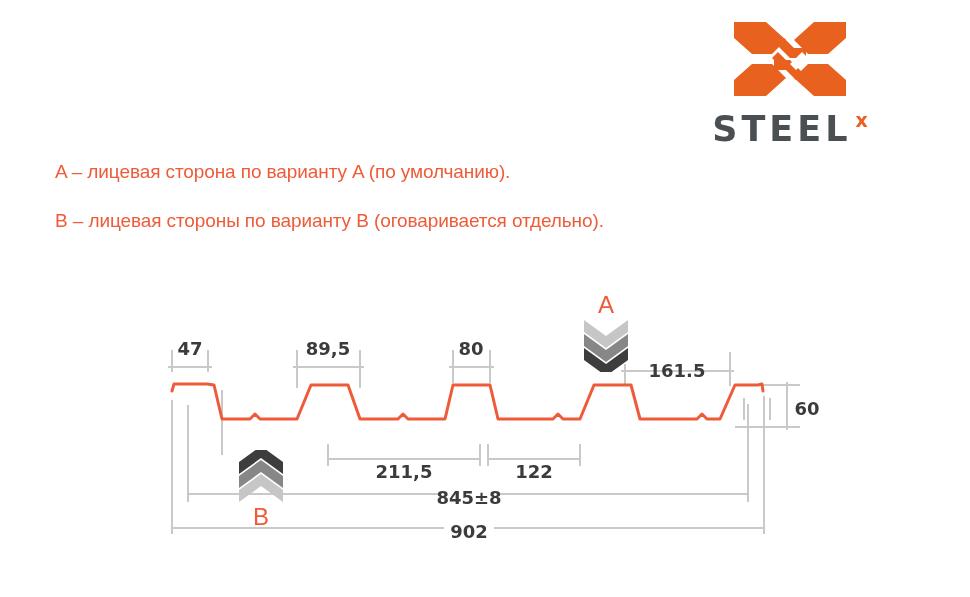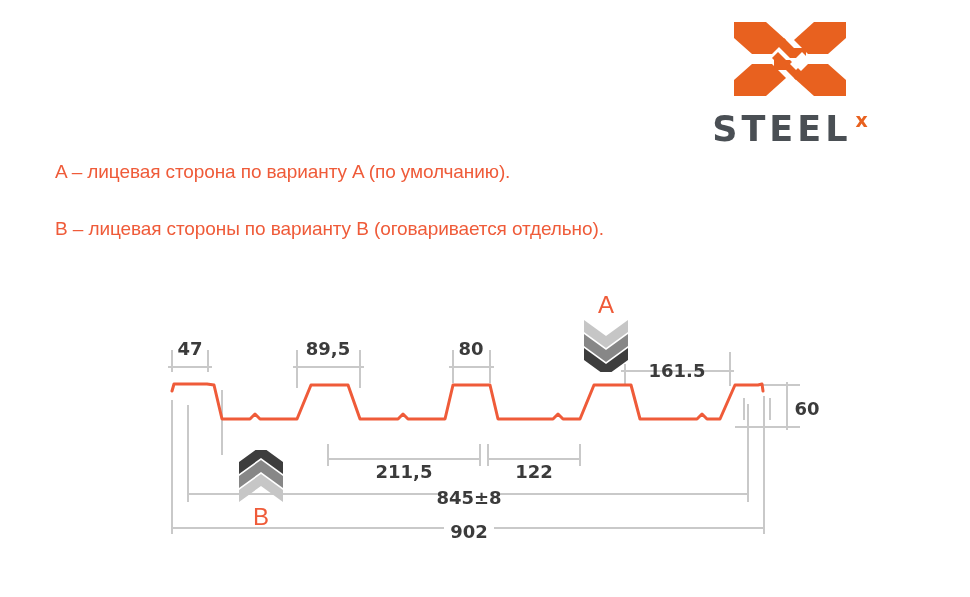--- a/index.html
+++ b/index.html
@@ -57,21 +57,21 @@
     position:absolute;
     left:55px;
     color:#ef5b39;
     font-family:"Liberation Sans", sans-serif;
     font-size:19px;
     font-weight:400;
     letter-spacing:-0.1px;
     white-space:nowrap;
   }
   #caption-a { top:161px; }
-  #caption-b { top:218px; }
+  #caption-b { top:210px; }
 
   
   #drawing {
     position:absolute;
     left:0; top:0;
     width:970px; height:597px;
   }
 
   
   .dimtext {

